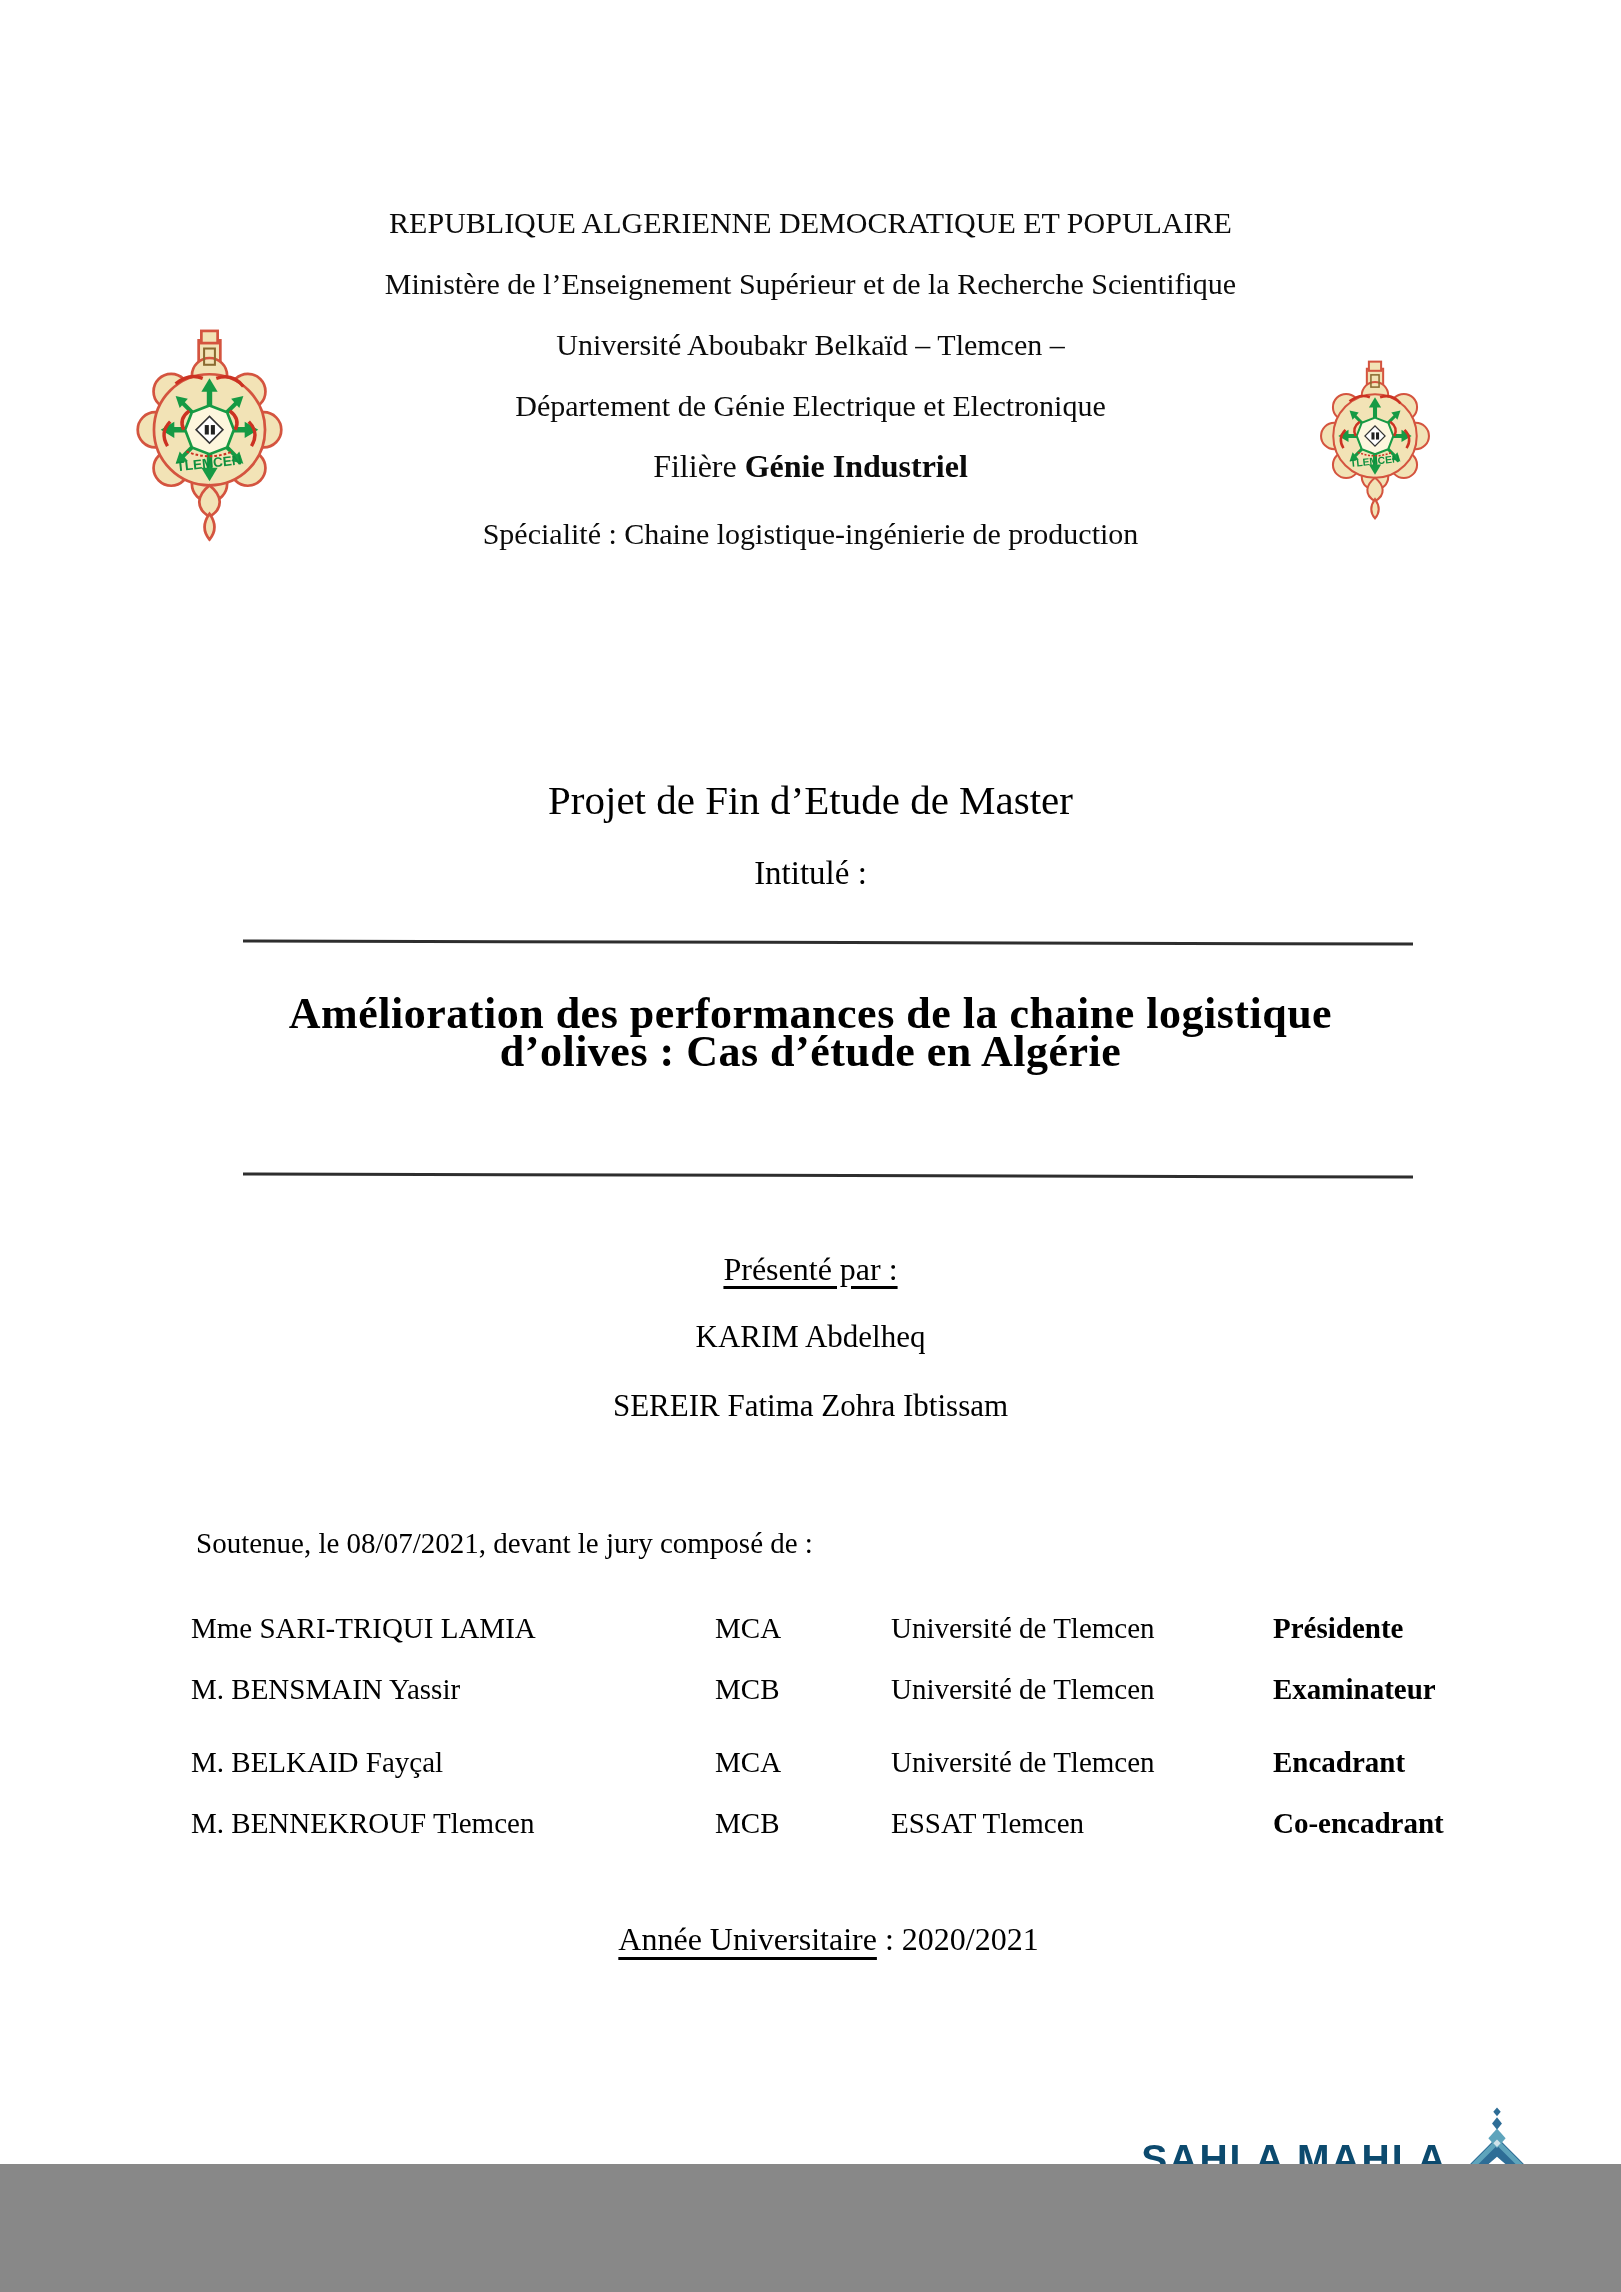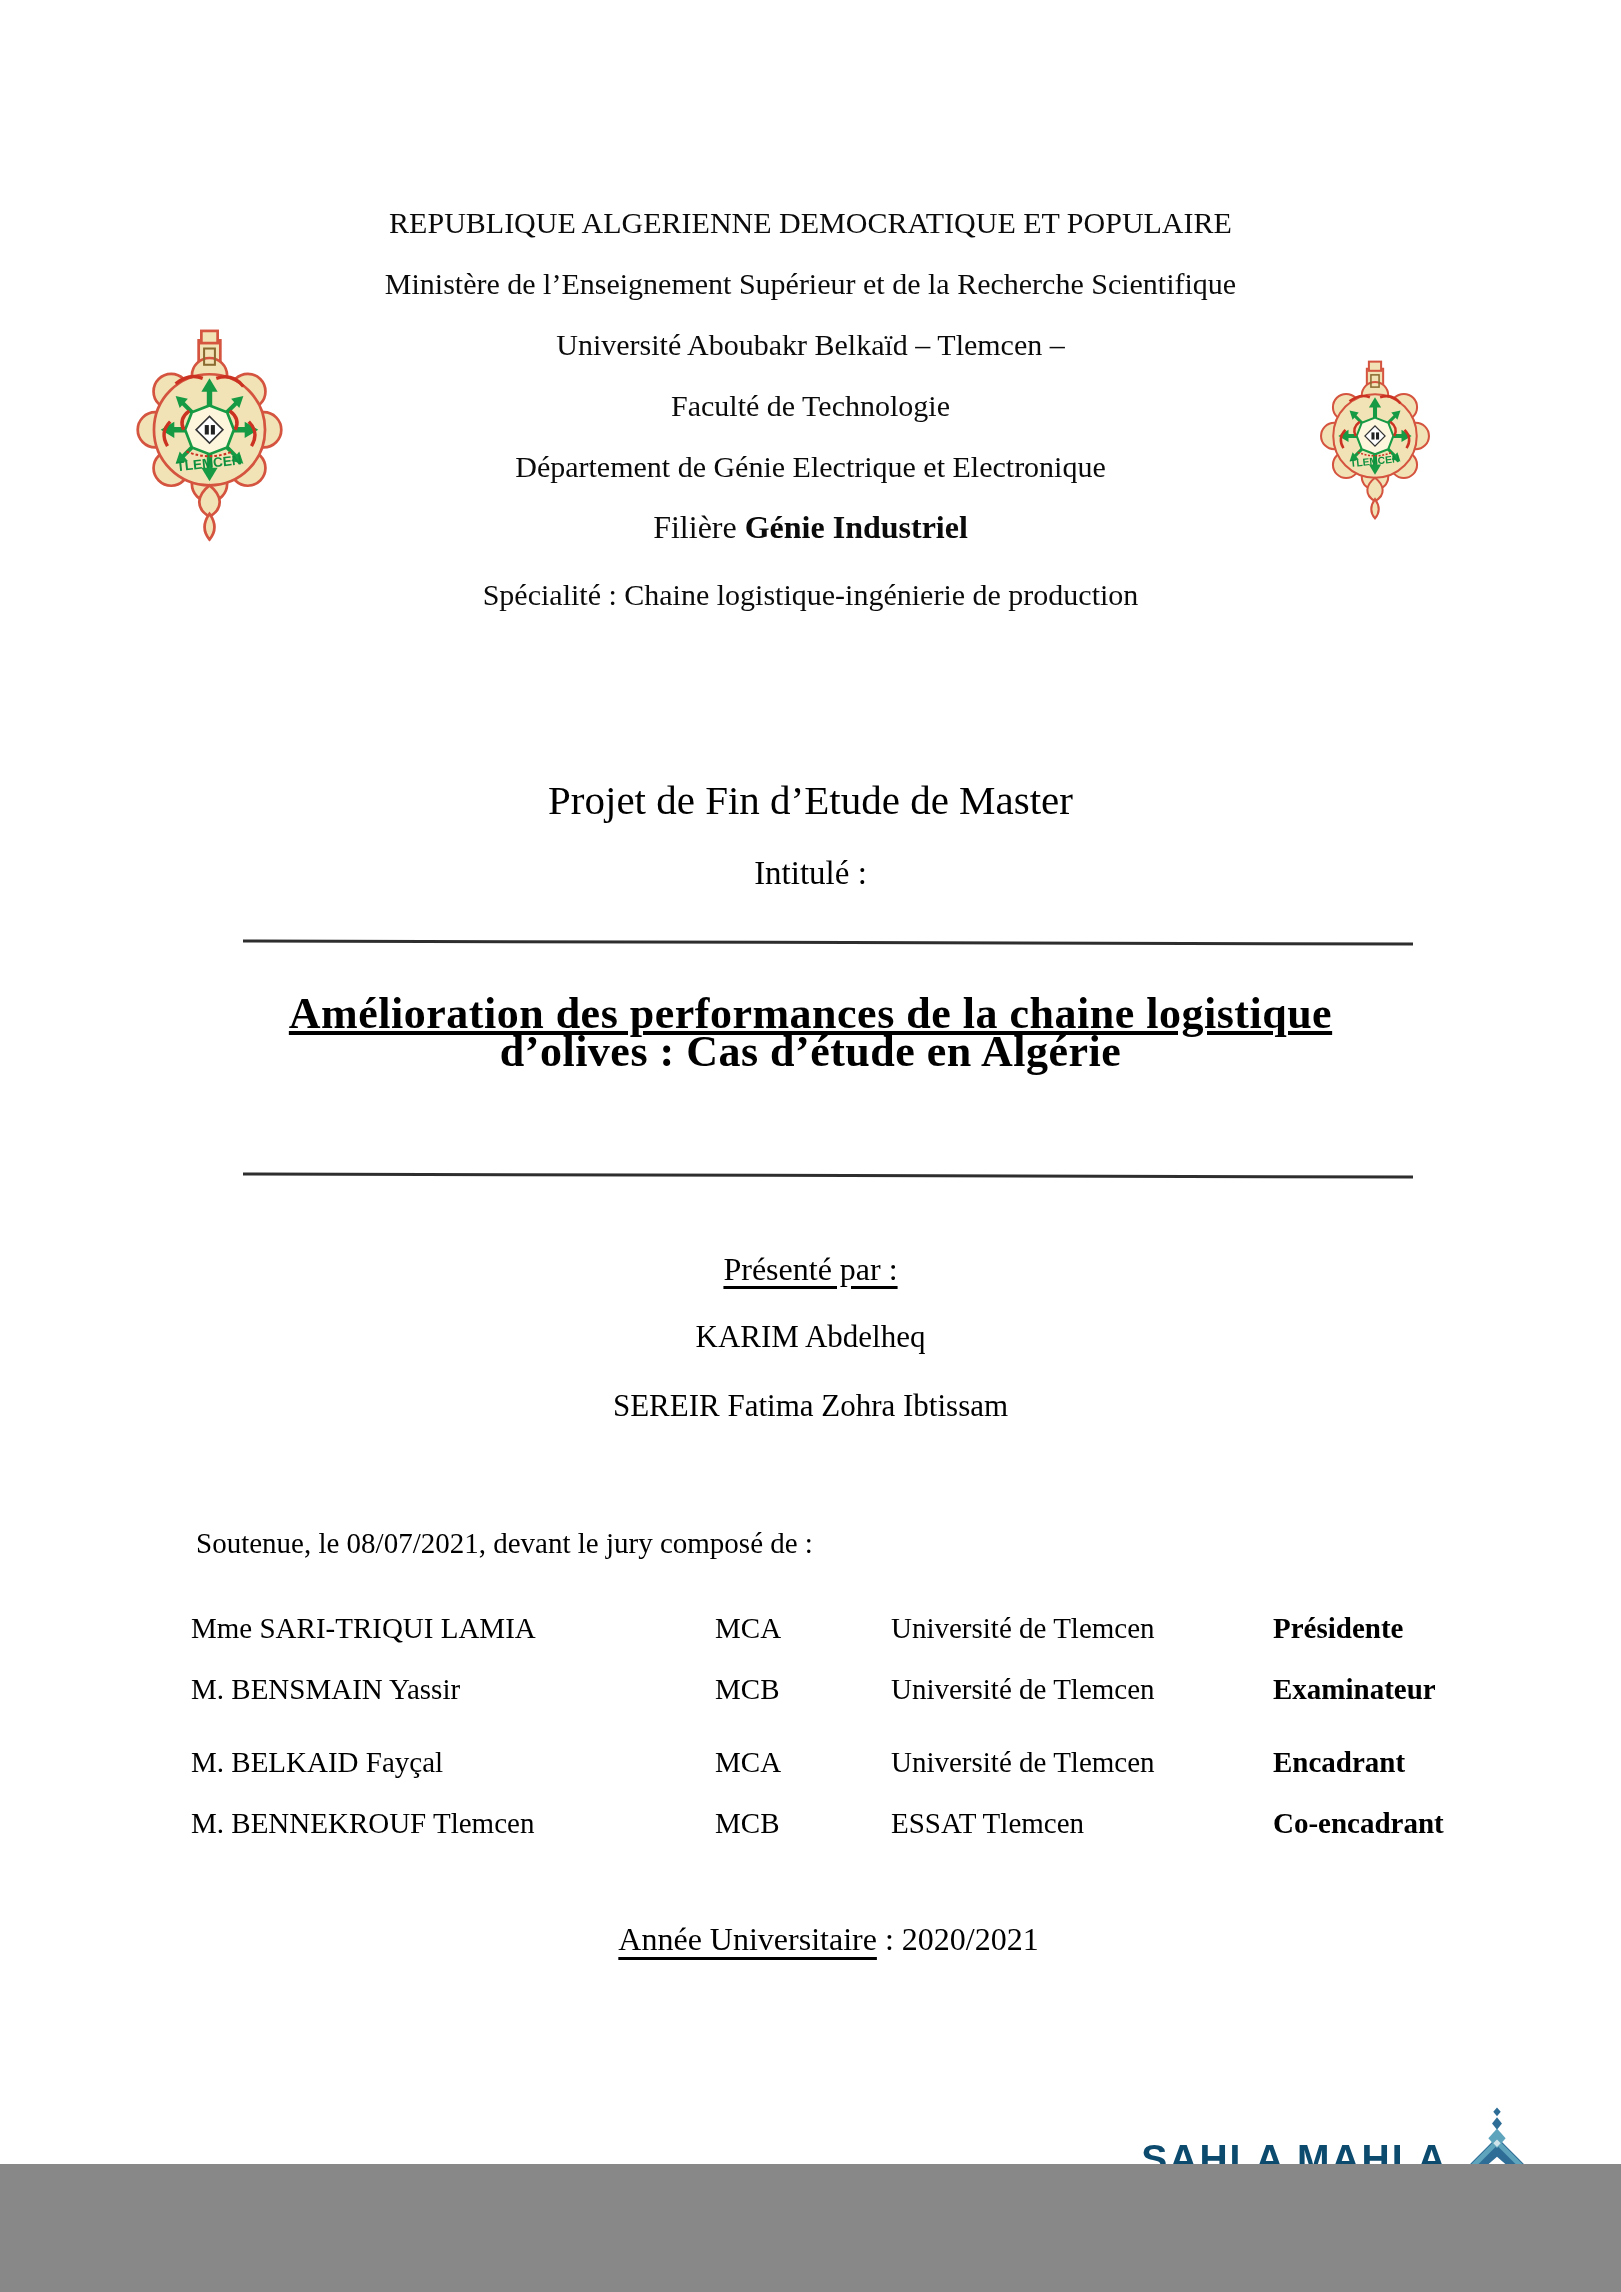--- a/index.html
+++ b/index.html
@@ -28,21 +28,21 @@
   .emblem-left svg,.emblem-right svg{width:100%;height:100%;display:block;}
 
   .project-type{top:776px;font-size:41px;}
   .intitule{top:855px;font-size:33px;}
 
   .rule{height:2.9px;background:#2e2e2e;left:243px;width:1170px;transform:rotate(0.15deg);}
   .rule-top{top:941px;}
   .rule-bottom{top:1174px;}
 
   .title-line{font-weight:bold;font-size:44px;letter-spacing:0.5px;}
-  .title-1{top:988px;text-decoration:underline;}
+  .title-1{top:988px;}
   .title-2{top:1026px;}
 
   .presented{top:1251px;font-size:32px;}
   .presented span{text-decoration:underline;text-underline-offset:5.9px;}
   .author-1{top:1319px;font-size:31px;}
   .author-2{top:1388px;font-size:31px;}
 
   .defense-intro{top:1527px;left:196px;font-size:29px;}
 
   .jury{left:191px;top:1598px;width:1274px;font-size:29px;}
@@ -71,21 +71,20 @@
 </style>
 </head>
 <body>
 
 <div class="page">
 
   <div class="abs doc-header">
     <div class="hline">REPUBLIQUE ALGERIENNE DEMOCRATIQUE ET POPULAIRE</div>
     <div class="hline">Ministère de l’Enseignement Supérieur et de la Recherche Scientifique</div>
     <div class="hline">Université Aboubakr Belkaïd – Tlemcen –</div>
-    <div class="hline">Faculté de Technologie</div>
     <div class="hline">Département de Génie Electrique et Electronique</div>
     <div class="hline filiere-line"><span>Filière </span><b>Génie Industriel</b></div>
     <div class="hline specialite-line">Spécialité : Chaine logistique-ingénierie de production</div>
   </div>
 
   <div class="abs emblem-left">
     <svg viewBox="0 0 110 160">
       <g stroke="#d4543f" stroke-width="2" fill="#f2e3b6">
         <rect x="47" y="12" width="16" height="30"></rect>
         <rect x="49" y="5" width="12" height="9"></rect>

